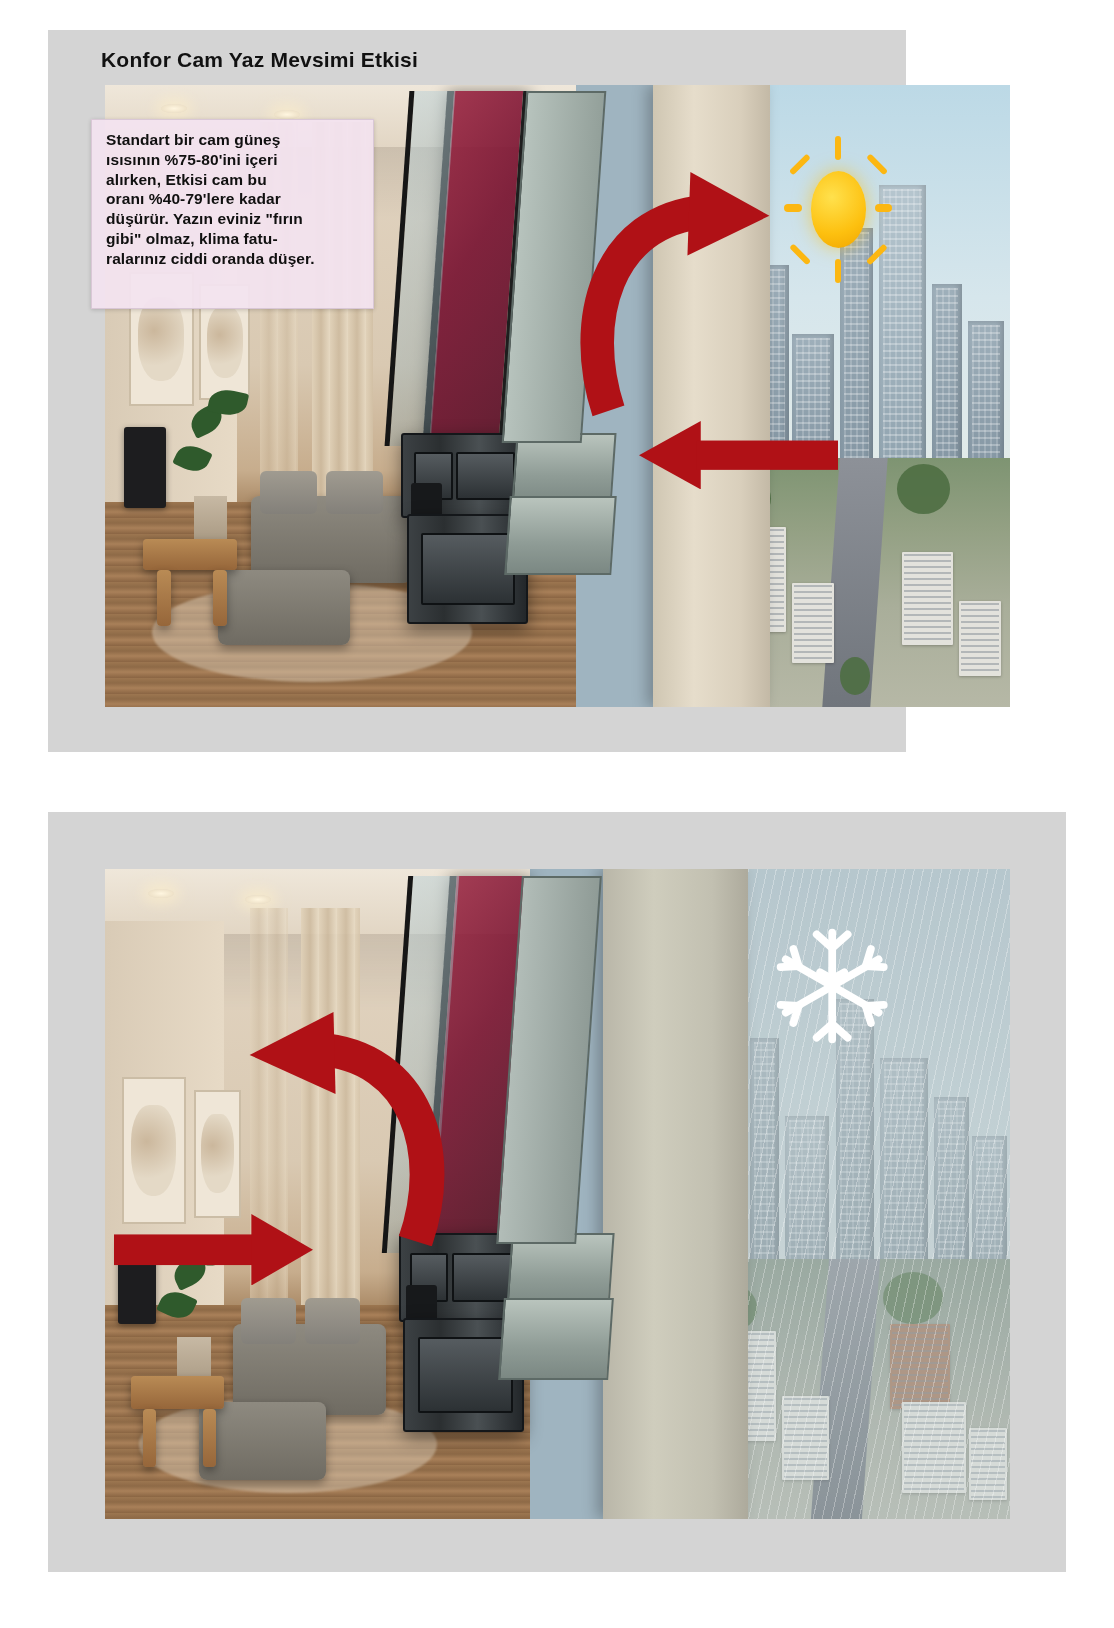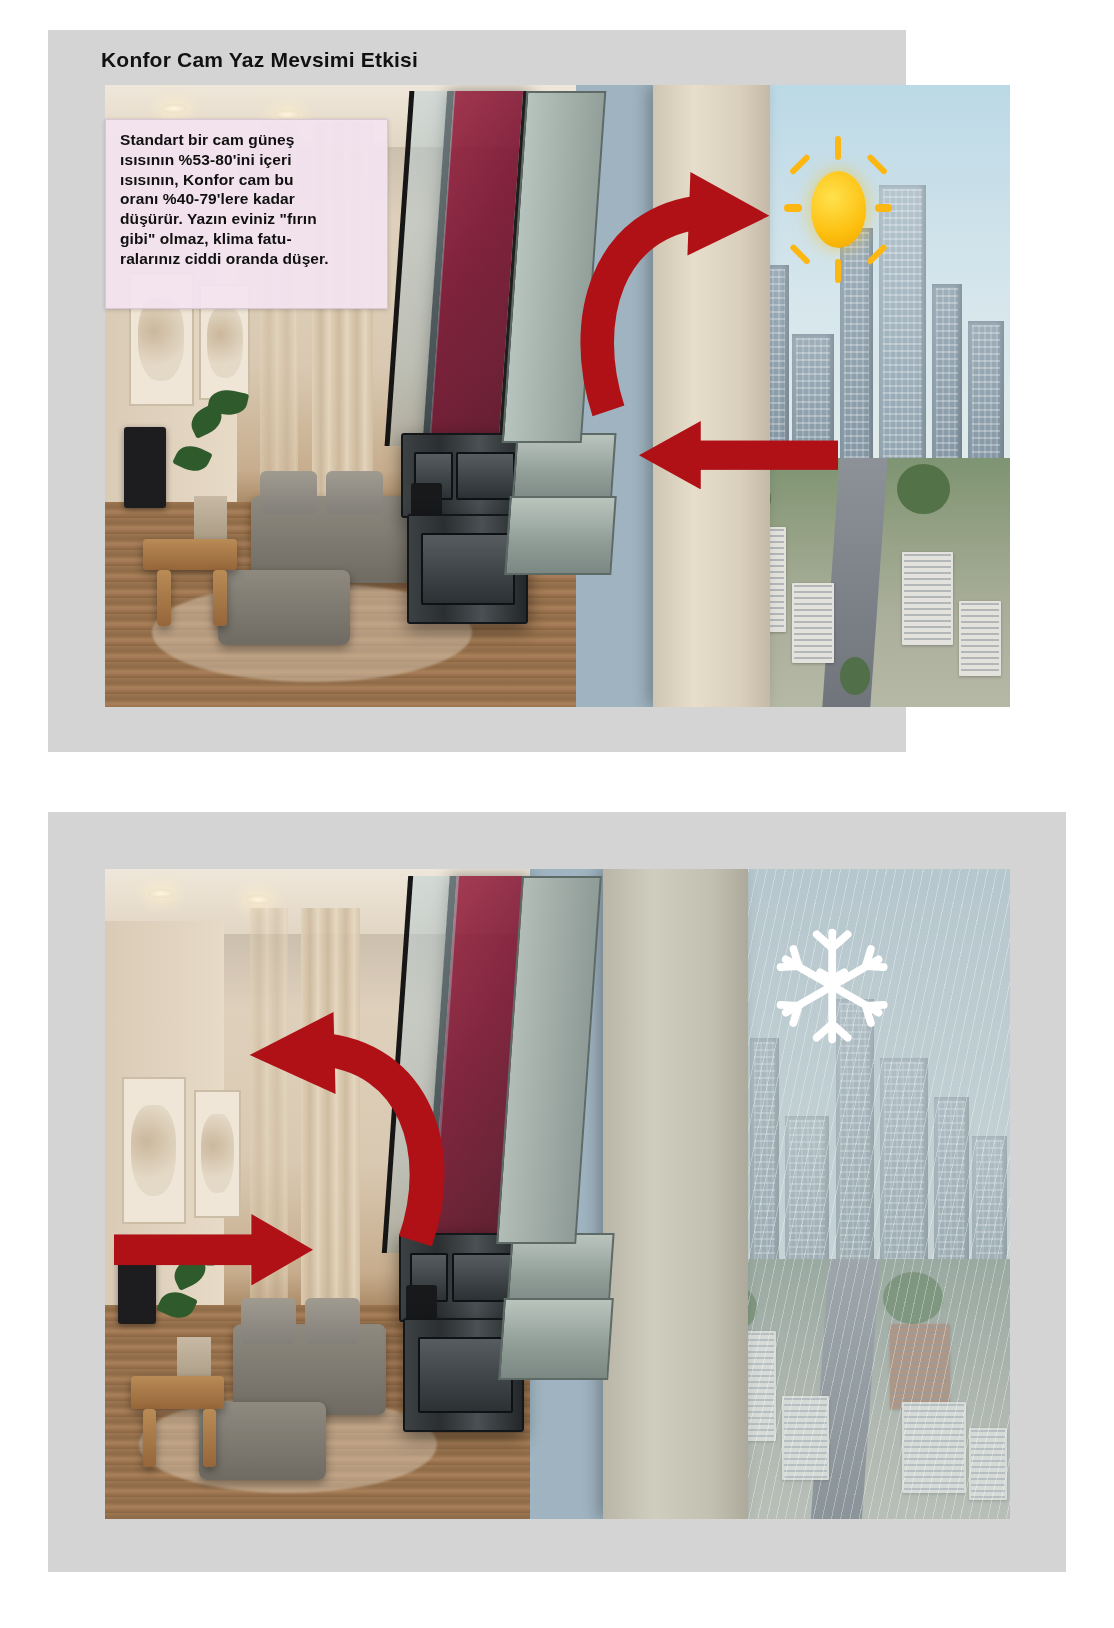--- a/index.html
+++ b/index.html
@@ -252,21 +252,21 @@
     border:1px solid #d9c7d6;
     padding:10px 12px 11px 14px;
     box-sizing:border-box;
     color:#101010;
     font-size:15.5px;
     font-weight:bold;
     line-height:1.28;
     letter-spacing:0.1px;
     box-shadow:0 1px 4px rgba(0,0,0,0.18);
   }
-  #note-summer{ left:57px; top:89px; width:283px; height:190px; }
+  #note-summer{ left:43px; top:89px; width:283px; height:190px; }
 </style>
 </head>
 <body>
 
 <div class="page">
 
   <div class="panel" id="panel-summer">
 
     <div class="panel-title">Konfor Cam Yaz Mevsimi Etkisi</div>
 
@@ -356,22 +356,22 @@
       <div style="position:absolute;left:59%;top:54%;width:22%;height:11%;">
         <svg width="100%" height="100%" viewBox="0 0 200 70" preserveAspectRatio="none">
           <polygon points="0,35 62,0 62,70" fill="#b01116"></polygon>
           <rect x="58" y="20" width="142" height="30" fill="#b01116"></rect>
         </svg>
       </div>
     </div>
 
     <div class="note" id="note-summer">
       <div>Standart bir cam güneş</div>
-      <div>ısısının %53-80'ini içeri</div>
-      <div>ısısının, Konfor cam bu</div>
+      <div>ısısının %75-80'ini içeri</div>
+      <div>alırken, Etkisi cam bu</div>
       <div>oranı %40-79'lere kadar</div>
       <div>düşürür. Yazın eviniz "fırın</div>
       <div>gibi" olmaz, klima fatu-</div>
       <div>ralarınız ciddi oranda düşer.</div>
     </div>
   </div>
 
   <div class="panel" id="panel-winter">
 
 

